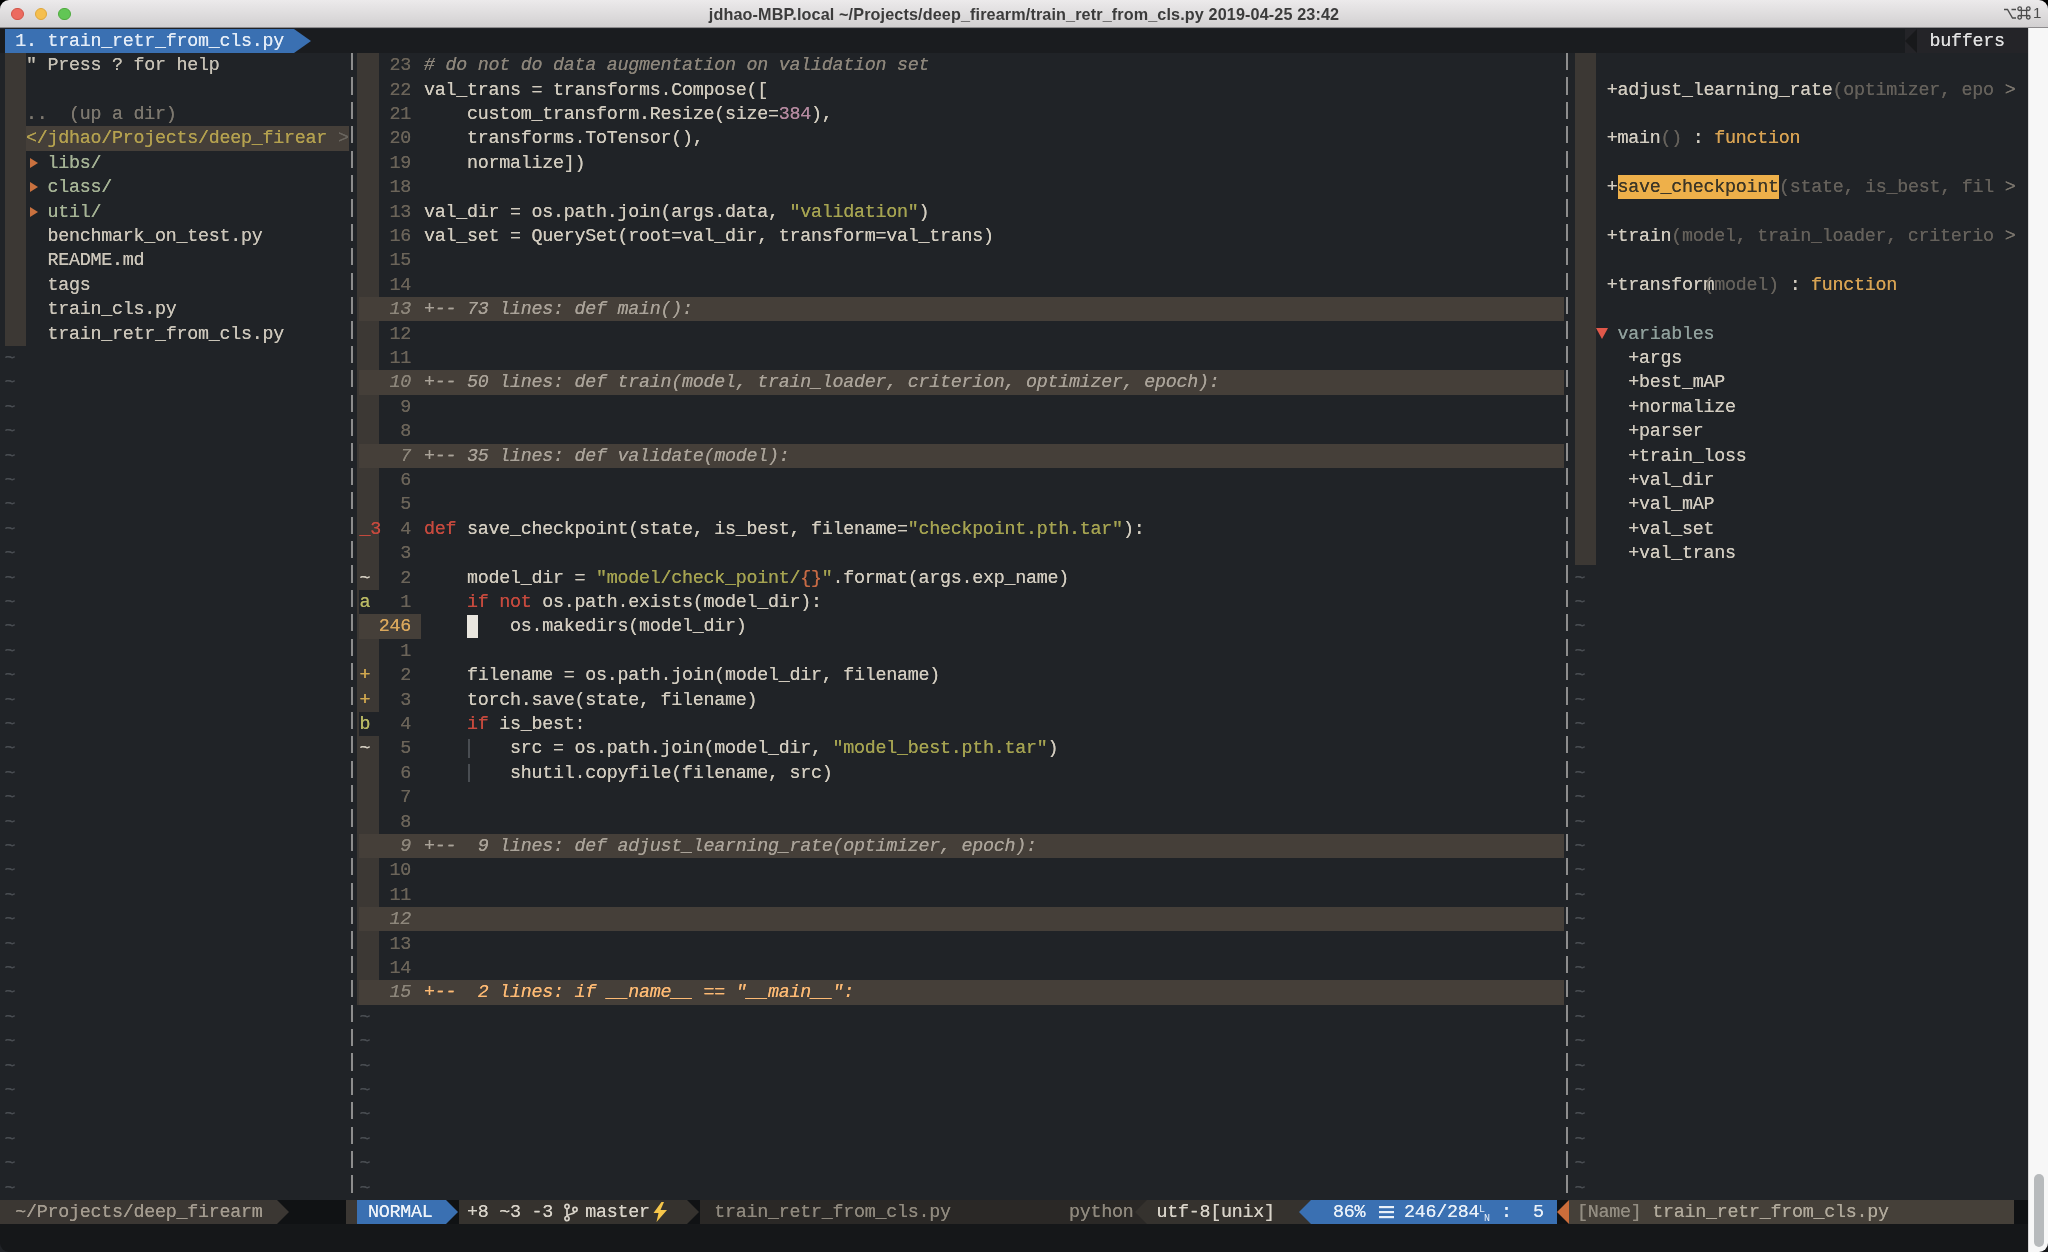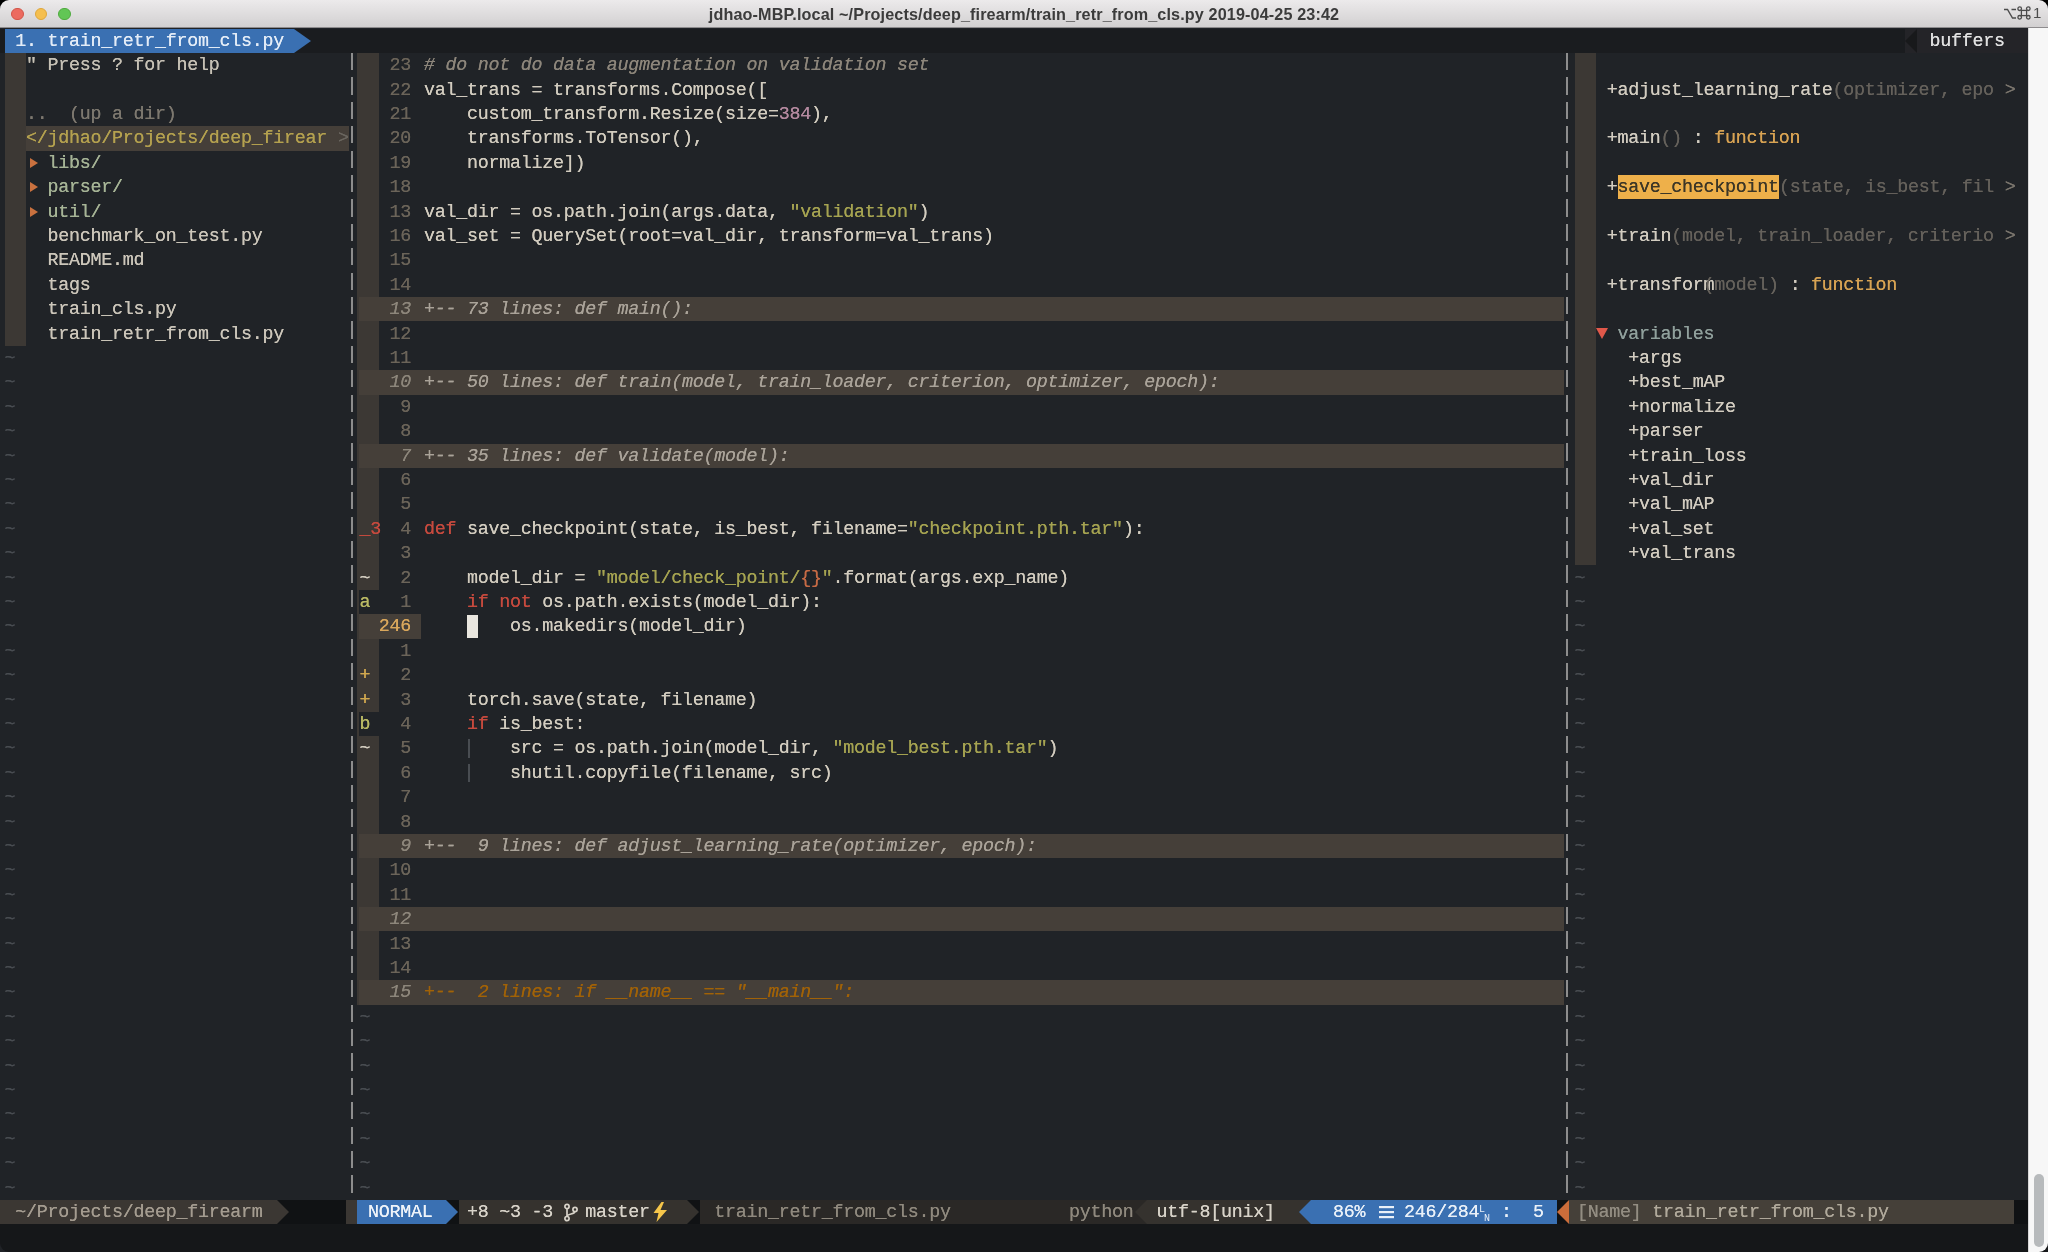--- a/index.html
+++ b/index.html
@@ -75,21 +75,21 @@
 <pre class="m" style="left:1533.0px;top:1201.0px;color:#e9f0f8;">5</pre>
 <pre class="m" style="left:1577.0px;top:1201.0px;color:#938d82;">[Name]</pre>
 <pre class="m" style="left:1652.3px;top:1201.0px;color:#b0a99b;">train_retr_from_cls.py</pre>
 <pre class="m" style="left:26.0px;top:54.2px;color:#c6c1b5;">" Press ? for help</pre>
 <pre class="m" style="left:26.0px;top:103.0px;color:#7d786f;">..  (up a dir)</pre>
 <pre class="m" style="left:26.0px;top:127.4px;color:#b4a14f;">&lt;/jdhao/Projects/deep_firear</pre>
 <pre class="m" style="left:337.9px;top:127.4px;color:#6a665f;">&gt;</pre>
 <div style="position:absolute;left:29.5px;top:157.9px;width:0;height:0;border-left:8px solid #c9713f;border-top:5.5px solid transparent;border-bottom:5.5px solid transparent"></div>
 <pre class="m" style="left:47.5px;top:151.8px;color:#a6b496;">libs/</pre>
 <div style="position:absolute;left:29.5px;top:182.3px;width:0;height:0;border-left:8px solid #c9713f;border-top:5.5px solid transparent;border-bottom:5.5px solid transparent"></div>
-<pre class="m" style="left:47.5px;top:176.2px;color:#a6b496;">parser/</pre>
+<pre class="m" style="left:47.5px;top:176.2px;color:#a6b496;">class/</pre>
 <div style="position:absolute;left:29.5px;top:206.7px;width:0;height:0;border-left:8px solid #c9713f;border-top:5.5px solid transparent;border-bottom:5.5px solid transparent"></div>
 <pre class="m" style="left:47.5px;top:200.6px;color:#a6b496;">util/</pre>
 <pre class="m" style="left:47.5px;top:225.0px;color:#ccc6ba;">benchmark_on_test.py</pre>
 <pre class="m" style="left:47.5px;top:249.4px;color:#ccc6ba;">README.md</pre>
 <pre class="m" style="left:47.5px;top:273.8px;color:#ccc6ba;">tags</pre>
 <pre class="m" style="left:47.5px;top:298.2px;color:#ccc6ba;">train_cls.py</pre>
 <pre class="m" style="left:47.5px;top:322.6px;color:#ccc6ba;">train_retr_from_cls.py</pre>
 <pre class="m" style="left:4.5px;top:347.0px;color:#484c51;">~</pre>
 <pre class="m" style="left:4.5px;top:371.4px;color:#484c51;">~</pre>
 <pre class="m" style="left:4.5px;top:395.8px;color:#484c51;">~</pre>
@@ -176,20 +176,21 @@
 <pre class="m" style="left:423.9px;top:591.0px;color:#d2ccbf;">    </pre>
 <pre class="m" style="left:466.9px;top:591.0px;color:#c64a3e;">if</pre>
 <pre class="m" style="left:488.4px;top:591.0px;color:#d2ccbf;"> </pre>
 <pre class="m" style="left:499.2px;top:591.0px;color:#c64a3e;">not</pre>
 <pre class="m" style="left:531.4px;top:591.0px;color:#d2ccbf;"> os.path.exists(model_dir):</pre>
 <pre class="m" style="left:359.4px;top:591.0px;color:#b9b964;">a</pre>
 <pre class="m" style="left:378.7px;top:615.4px;color:#d9a75c;">246</pre>
 <pre class="m" style="left:423.9px;top:615.4px;color:#d2ccbf;">        os.makedirs(model_dir)</pre>
 <pre class="m" style="left:400.2px;top:639.8px;color:#6b6459;">1</pre>
 <pre class="m" style="left:400.2px;top:664.2px;color:#6b6459;">2</pre>
+<pre class="m" style="left:423.9px;top:664.2px;color:#d2ccbf;">    filename = os.path.join(model_dir, filename)</pre>
 <pre class="m" style="left:359.4px;top:664.2px;color:#d1a84f;">+</pre>
 <pre class="m" style="left:400.2px;top:688.6px;color:#6b6459;">3</pre>
 <pre class="m" style="left:423.9px;top:688.6px;color:#d2ccbf;">    torch.save(state, filename)</pre>
 <pre class="m" style="left:359.4px;top:688.6px;color:#d1a84f;">+</pre>
 <pre class="m" style="left:400.2px;top:713.0px;color:#6b6459;">4</pre>
 <pre class="m" style="left:423.9px;top:713.0px;color:#d2ccbf;">    </pre>
 <pre class="m" style="left:466.9px;top:713.0px;color:#c64a3e;">if</pre>
 <pre class="m" style="left:488.4px;top:713.0px;color:#d2ccbf;"> is_best:</pre>
 <pre class="m" style="left:359.4px;top:713.0px;color:#b9b964;">b</pre>
 <pre class="m" style="left:400.2px;top:737.4px;color:#6b6459;">5</pre>
@@ -202,21 +203,21 @@
 <pre class="m" style="left:400.2px;top:786.2px;color:#6b6459;">7</pre>
 <pre class="m" style="left:400.2px;top:810.6px;color:#6b6459;">8</pre>
 <pre class="m" style="left:400.2px;top:835.0px;color:#8d867b;font-style:italic;">9</pre>
 <pre class="m" style="left:423.9px;top:835.0px;color:#aaa399;font-style:italic;">+--  9 lines: def adjust_learning_rate(optimizer, epoch):</pre>
 <pre class="m" style="left:389.4px;top:859.4px;color:#6b6459;">10</pre>
 <pre class="m" style="left:389.4px;top:883.8px;color:#6b6459;">11</pre>
 <pre class="m" style="left:389.4px;top:908.2px;color:#8d867b;font-style:italic;">12</pre>
 <pre class="m" style="left:389.4px;top:932.6px;color:#6b6459;">13</pre>
 <pre class="m" style="left:389.4px;top:957.0px;color:#6b6459;">14</pre>
 <pre class="m" style="left:389.4px;top:981.4px;color:#8d867b;font-style:italic;">15</pre>
-<pre class="m" style="left:423.9px;top:981.4px;color:#a16207;font-style:italic;">+--  2 lines: if __name__ == "__main__":</pre>
+<pre class="m" style="left:423.9px;top:981.4px;color:#fdba74;font-style:italic;">+--  2 lines: if __name__ == "__main__":</pre>
 <pre class="m" style="left:359.4px;top:1005.8px;color:#484c51;">~</pre>
 <pre class="m" style="left:359.4px;top:1030.2px;color:#484c51;">~</pre>
 <pre class="m" style="left:359.4px;top:1054.6px;color:#484c51;">~</pre>
 <pre class="m" style="left:359.4px;top:1079.0px;color:#484c51;">~</pre>
 <pre class="m" style="left:359.4px;top:1103.4px;color:#484c51;">~</pre>
 <pre class="m" style="left:359.4px;top:1127.8px;color:#484c51;">~</pre>
 <pre class="m" style="left:359.4px;top:1152.2px;color:#484c51;">~</pre>
 <pre class="m" style="left:359.4px;top:1176.6px;color:#484c51;">~</pre>
 <pre class="m" style="left:1606.8px;top:78.6px;color:#d2ccc0;">+adjust_learning_rate</pre>
 <pre class="m" style="left:1832.6px;top:78.6px;color:#65615b;">(optimizer, epo</pre>

